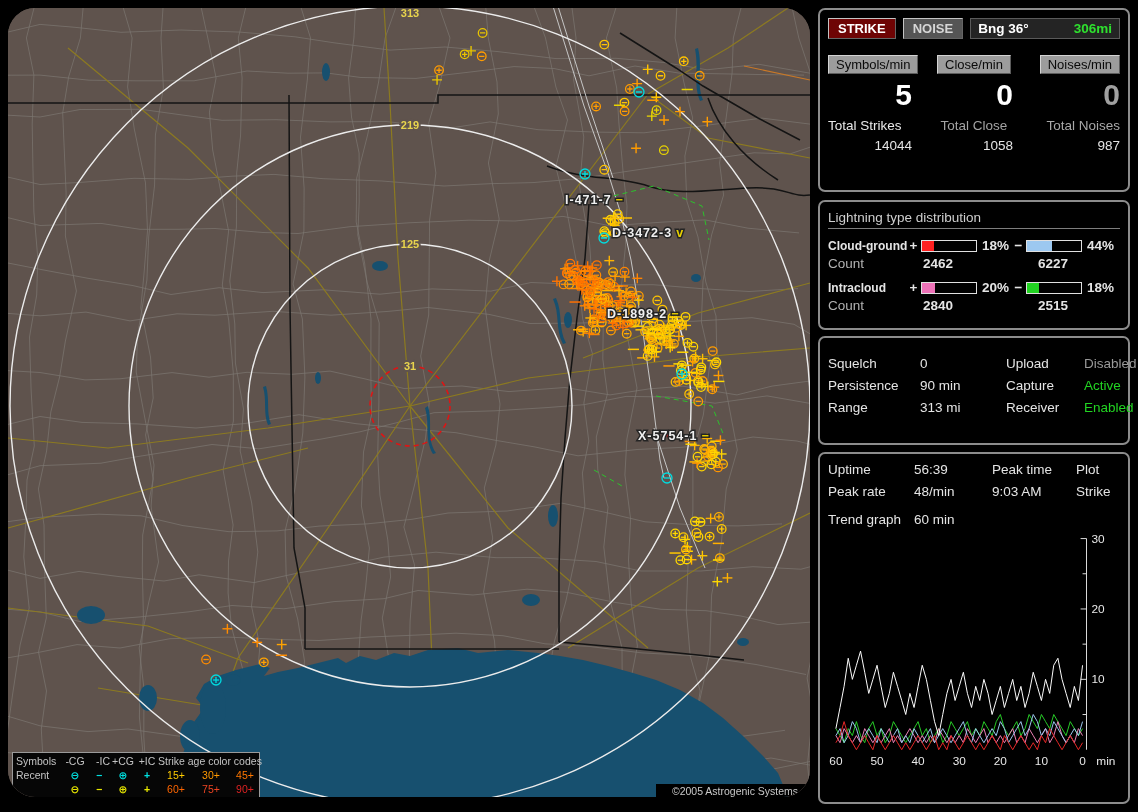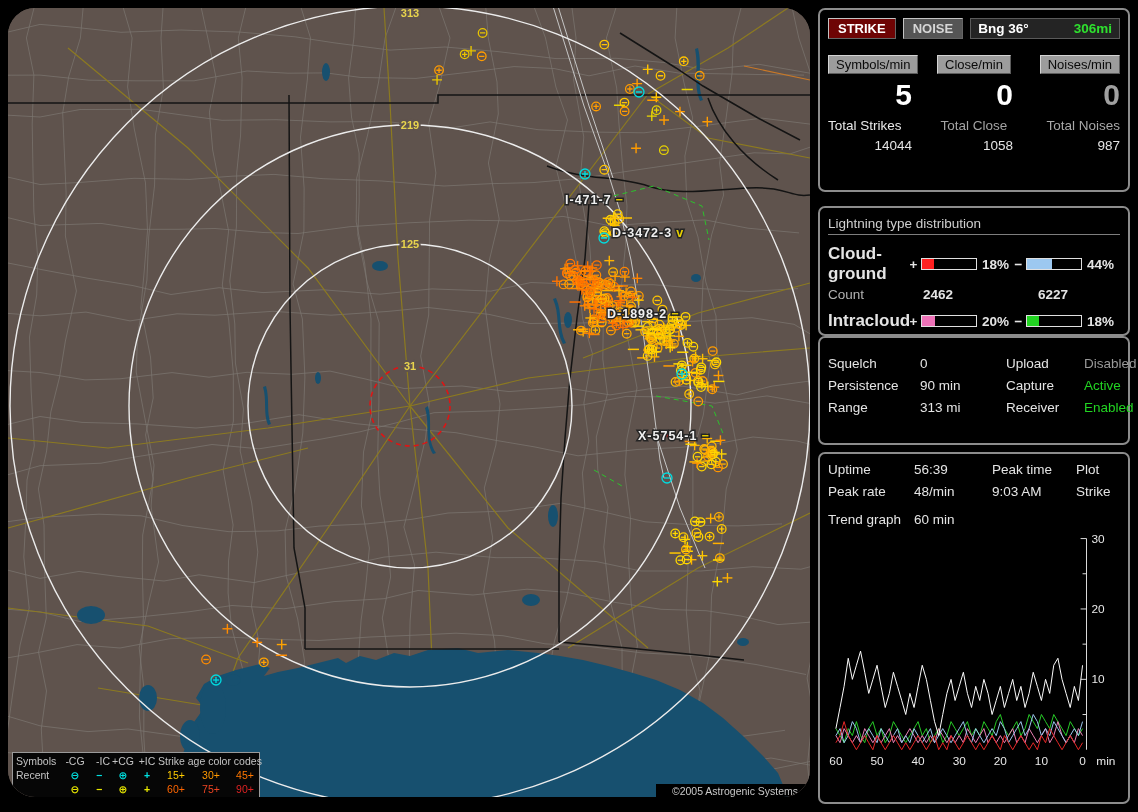--- a/index.html
+++ b/index.html
@@ -14,21 +14,21 @@
   .celllab{font-size:12.5px;font-weight:600;fill:#f0f0f0;letter-spacing:1px;paint-order:stroke;stroke:#242424;stroke-width:3px;}
   .legend{position:absolute;left:4px;top:744px;width:248px;background:#060606;border:1px solid #9a9a9a;
     display:grid;grid-template-columns:46px 26px 22px 26px 22px 36px 34px 34px;
     font-size:10.5px;line-height:14px;padding:1px 3px;}
   .legend span{white-space:nowrap;}
   .copyright{position:absolute;left:648px;top:776px;width:158px;height:15px;background:#000;color:#c9c9c9;font-size:10.5px;text-align:center;line-height:15px;}
 
   
   .pbox{position:absolute;left:818px;width:312px;background:#000;border:2px solid #8c8c8c;border-radius:7px;padding:8px;color:#e4e4e4;}
   #box-counters{top:8px;height:184px;}
-  #box-dist{top:206px;height:130px;}
+  #box-dist{top:200px;height:130px;}
   #box-status{top:336px;height:109px;}
   #box-trend{top:452px;height:352px;}
 
   .btnrow{display:flex;gap:7px;align-items:center;}
   .btn{font-size:13px;font-weight:bold;padding:2px 9px;border:1px solid;border-color:#c4c4c4 #646464 #646464 #c4c4c4;cursor:pointer;}
   .btn.strike{background:#6e0404;color:#ffffff;}
   .btn.noise{background:#555555;color:#d6d6d6;}
   .bng{margin-left:auto;width:156px;background:#242424;border:1px solid #5a5a5a;display:flex;justify-content:space-between;padding:2px 7px;font-weight:bold;font-size:13.5px;color:#fff;}
 
   .cgrid{display:grid;grid-template-columns:1fr 1fr 1fr;row-gap:5px;margin-top:16px;}
@@ -36,21 +36,21 @@
   .h0{justify-self:start;} .h1{justify-self:center;} .h2{justify-self:end;}
   .a0{justify-self:start;min-width:84px;text-align:right;}
   .a1{justify-self:center;min-width:78px;text-align:right;}
   .a2{justify-self:end;text-align:right;}
   .cnum{font-size:30px;font-weight:bold;line-height:1.05;}
   .clab{font-size:13.5px;margin-top:2px;}
   .ctot{font-size:13.5px;}
 
   .dtitle{color:#cfcfcf;font-size:13.5px;border-bottom:1px solid #7e7e7e;padding-bottom:3px;}
   .drow{display:flex;align-items:center;margin-top:9px;}
-  .dname{width:80px;font-weight:bold;font-size:17px;}
+  .dname{width:80px;font-weight:bold;font-size:12px;}
   .dsign{width:11px;text-align:center;font-weight:bold;font-size:13.5px;}
   .bar{width:56px;height:12px;border:1px solid #e0e0e0;background:#000;margin:0 2px;}
   .bar i{display:block;height:100%;width:0;}
   .dpct{width:31px;font-weight:bold;font-size:13.5px;margin-left:3px;}
   .crow{display:flex;margin-top:3px;font-size:13.5px;}
   .clabel{width:95px;color:#b2b2b2;}
   .cv1{width:115px;font-weight:bold;}
   .cv2{font-weight:bold;}
 
   .dtime{font-size:17px;font-weight:bold;letter-spacing:.5px;border-bottom:1px solid #7e7e7e;padding-bottom:4px;}

